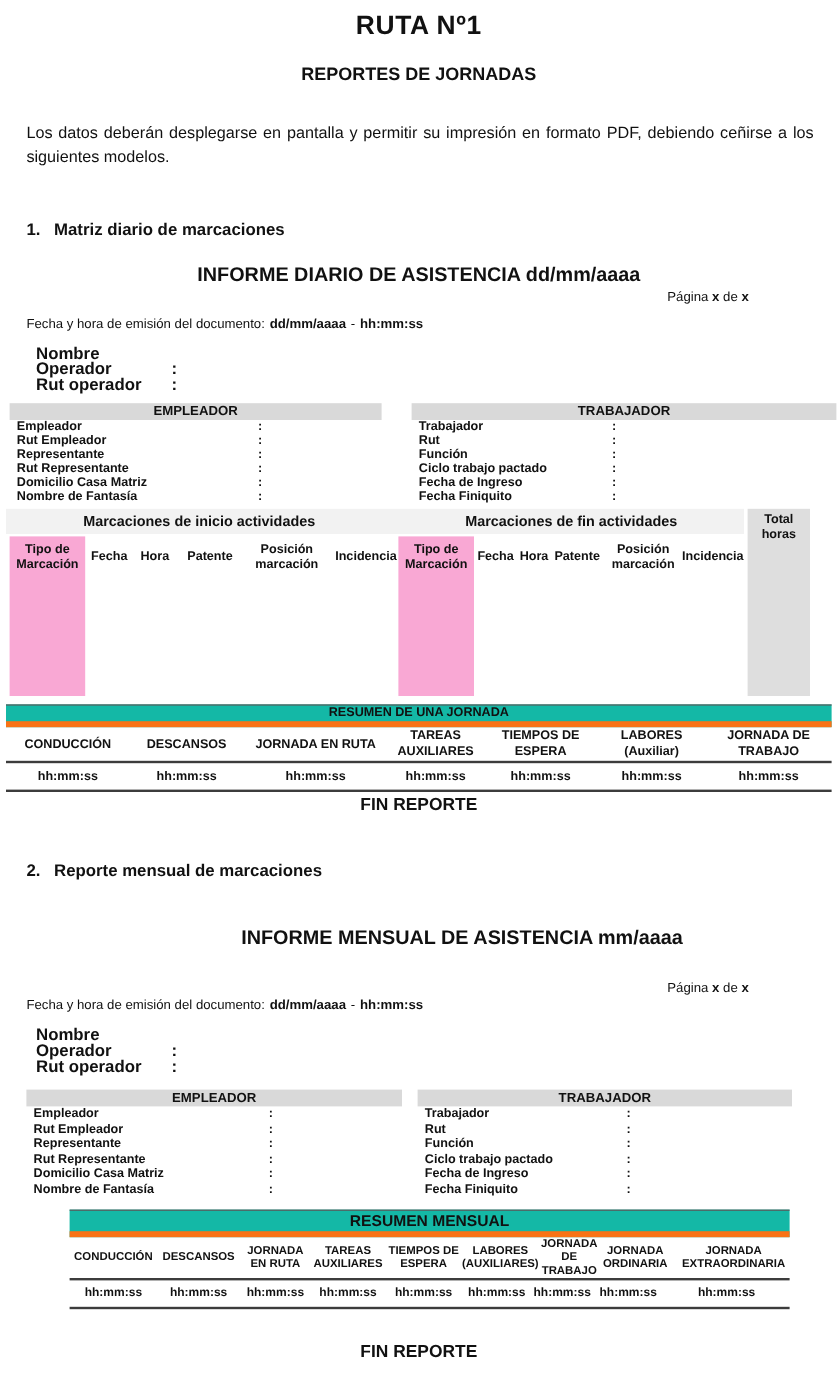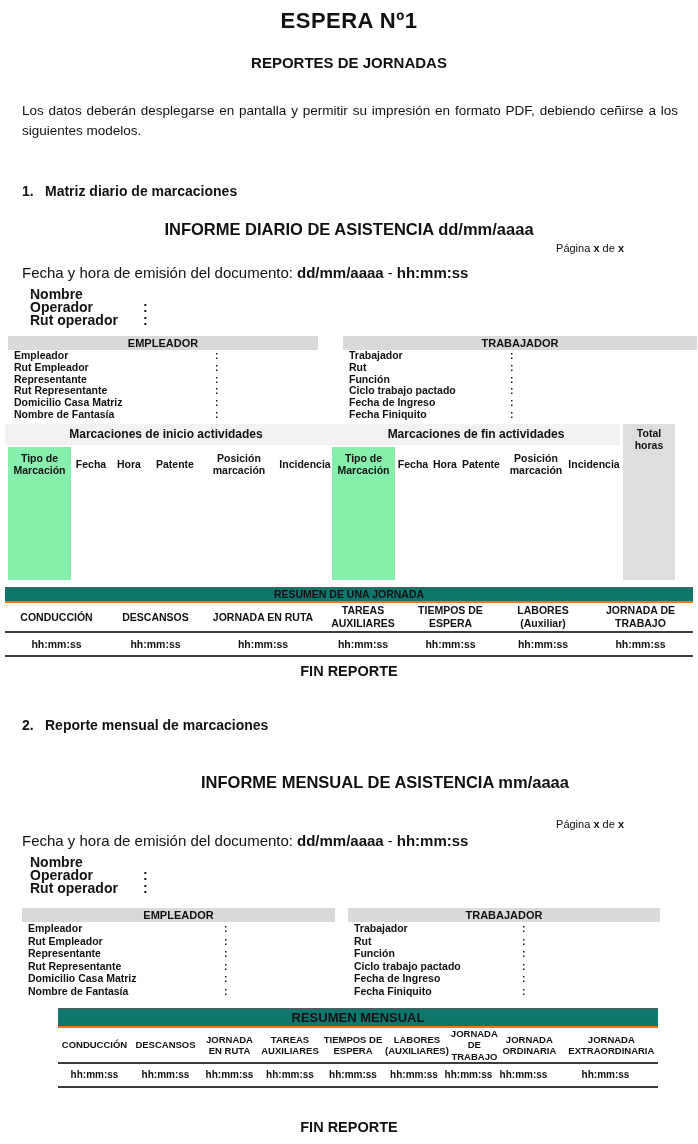--- a/index.html
+++ b/index.html
@@ -20,21 +20,21 @@
   .sec-heading{left:22px;font-size:14px;font-weight:bold;}
   #s1-heading{top:183px;} #s2-heading{top:717px;}
   .hnum{display:inline-block;width:23px;}
 
   .report-title{font-size:16.5px;font-weight:bold;}
   #s1-report-title{top:220px;} #s2-report-title{top:773px;margin-left:36px;}
 
   .pagination{right:74px;font-size:11px;}
   #s1-pagination{top:242px;} #s2-pagination{top:818px;}
 
-  .emission{left:22px;font-size:15px;}
+  .emission{left:22px;font-size:11px;}
   #s1-emission{top:264px;} #s2-emission{top:832px;}
   .emission .gap{display:inline-block;width:4px;}
 
   .operator{left:30px;font-size:14px;font-weight:bold;line-height:13px;}
   #s1-operator{top:288px;} #s2-operator{top:856px;}
   .oplabel{display:inline-block;width:113px;}
 
   
   .panel{position:absolute;}
   .panel-band{background:#d9d9d9;font-weight:bold;font-size:11px;height:14px;line-height:14px;text-align:center;}
@@ -49,33 +49,33 @@
   #s2-empleador .plabel{width:196px;} #s2-trabajador .plabel{width:168px;}
 
   
   #marc{left:5px;top:424px;width:690px;height:156px;}
   #marc-band{position:absolute;left:0;top:0;width:615px;height:21px;background:#f2f2f2;}
   .marc-group-title{position:absolute;top:0;height:21px;line-height:21px;text-align:center;font-weight:bold;font-size:12px;}
   #marc-inicio-title{left:0;width:322px;}
   #marc-fin-title{left:327px;width:288px;}
   #marc-total{position:absolute;left:618px;top:0;width:52px;height:156px;background:#dedede;
     font-weight:bold;font-size:10.5px;line-height:1.15;text-align:center;padding:3px 6px 0 6px;box-sizing:border-box;}
-  .tipo-cell{position:absolute;top:23px;width:63px;height:133px;background:#86efac;
+  .tipo-cell{position:absolute;top:23px;width:63px;height:133px;background:#f9a8d4;
     font-weight:bold;font-size:10.5px;line-height:1.15;text-align:center;padding-top:5px;box-sizing:border-box;}
   #marc-tipo1{left:3px;} #marc-tipo2{left:327px;}
   .mhead{position:absolute;top:23px;height:34px;display:flex;align-items:center;justify-content:center;
     text-align:center;font-weight:bold;font-size:10.5px;line-height:1.15;}
   #mh-fecha1{left:66px;width:40px;} #mh-hora1{left:106px;width:36px;}
   #mh-patente1{left:142px;width:56px;} #mh-pos1{left:198px;width:72px;} #mh-inc1{left:270px;width:60px;}
   #mh-fecha2{left:390px;width:36px;} #mh-hora2{left:426px;width:28px;}
   #mh-patente2{left:452px;width:48px;} #mh-pos2{left:500px;width:62px;} #mh-inc2{left:562px;width:54px;}
 
   
   .rtab{position:absolute;}
-  .rband{background:#0f766e;border-top:1px solid #5a5a5a;border-bottom:2px solid #f97316;
+  .rband{background:#14b8a6;border-top:1px solid #5a5a5a;border-bottom:5px solid #f97316;
     text-align:center;font-weight:bold;}
   .rhead,.rvals{display:flex;border-bottom:2px solid #3c3c3c;}
   .rcell{display:flex;align-items:center;justify-content:center;text-align:center;font-weight:bold;}
   #res1{left:5px;top:587px;width:688px;}
   #res1 .rband{height:13px;line-height:13px;font-size:10.5px;}
   #res1 .rhead{height:28px;} #res1 .rvals{height:22px;}
   #res1 .rcell{font-size:10.5px;line-height:1.2;}
   .r1c0{flex:0 0 103px;} .r1c1{flex:0 0 95px;} .r1c2{flex:0 0 120px;} .r1c3{flex:0 0 80px;}
   .r1c4{flex:0 0 95px;} .r1c5{flex:0 0 90px;} .r1c6{flex:0 0 105px;}
   #res2{left:34px;top:1008px;width:600px;margin-left:24px;}
@@ -87,21 +87,21 @@
   .r2c4{flex:0 0 64px;} .r2c5{flex:0 0 58px;} .r2c6{flex:0 0 51px;} .r2c7{flex:0 0 59px;} .r2c8{flex:0 0 105px;}
 
   .fin{font-size:14.5px;font-weight:bold;}
   #fin1{top:663px;} #fin2{top:1119px;}
 </style>
 </head>
 <body>
 
 <div id="page">
 
-  <div class="abs ctr" id="doc-title">ESPERA Nº1</div>
+  <div class="abs ctr" id="doc-title">RUTA Nº1</div>
   <div class="abs ctr" id="doc-subtitle">REPORTES DE JORNADAS</div>
   <div class="abs" id="intro">Los datos deberán desplegarse en pantalla y permitir su impresión en formato PDF, debiendo ceñirse a los siguientes modelos.</div>
 
   <div class="abs sec-heading" id="s1-heading">
     <span class="hnum">1.</span><span>Matriz diario de marcaciones</span>
   </div>
 
   <div class="abs ctr report-title" id="s1-report-title">INFORME DIARIO DE ASISTENCIA dd/mm/aaaa</div>
 
   <div class="abs pagination" id="s1-pagination">

